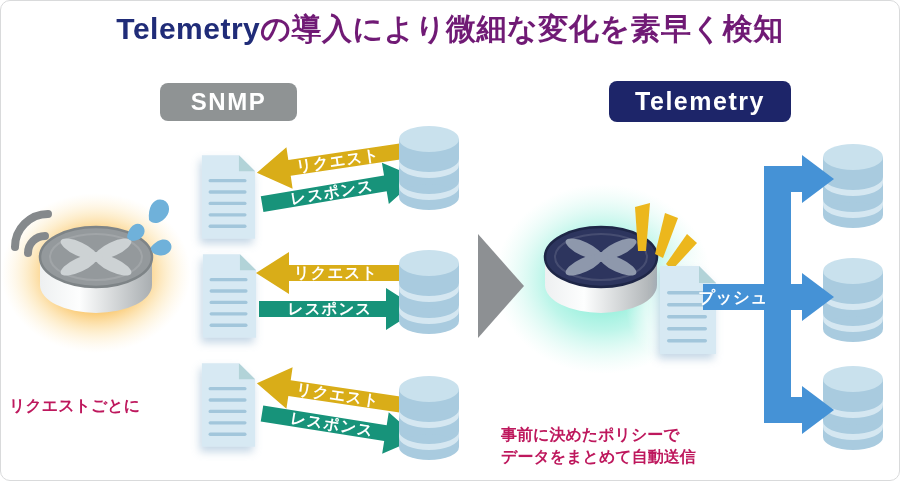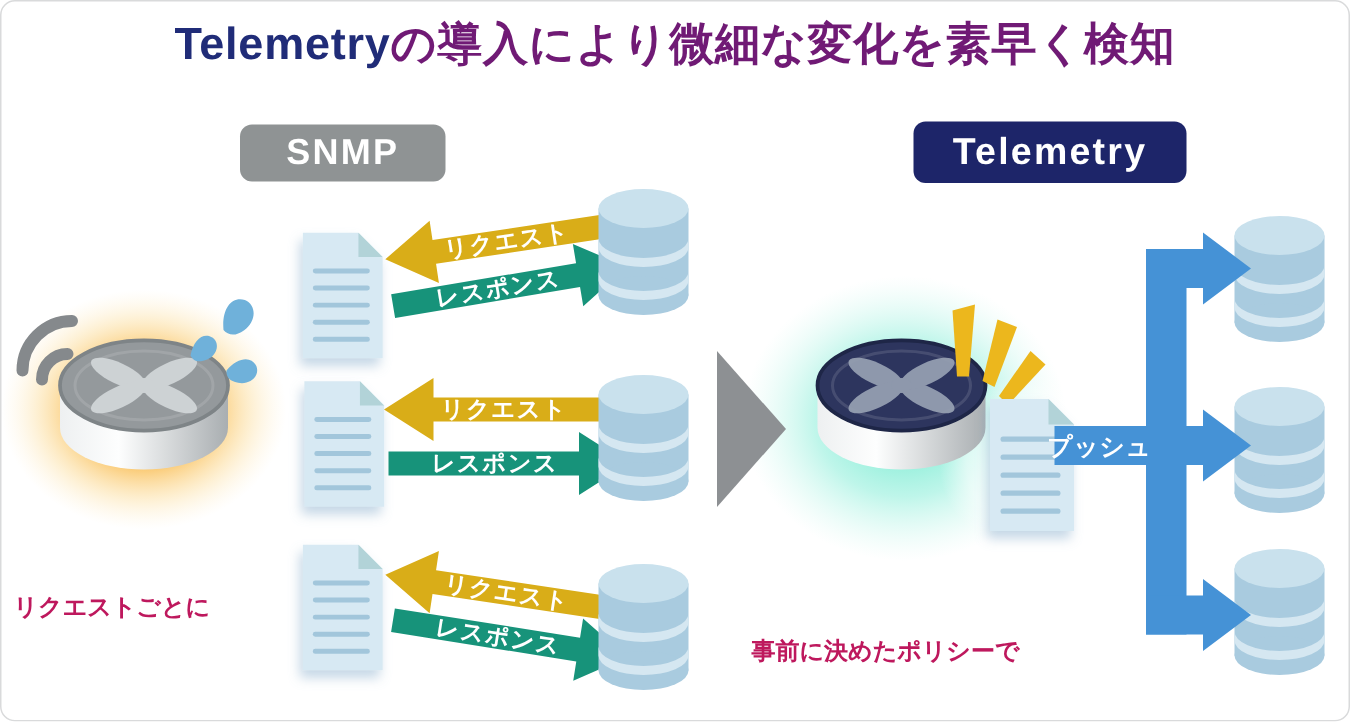--- a/index.html
+++ b/index.html
@@ -170,15 +170,16 @@
     <text class="arrow-label" x="337" y="399" text-anchor="middle" transform="rotate(8.5 335 394)">リクエスト</text>
     <text class="arrow-label" x="331" y="430" text-anchor="middle" transform="rotate(9 340 425)">レスポンス</text>
     <text class="push-label" x="732" y="302" text-anchor="middle">プッシュ</text>
   </svg>
 
   <div class="caption caption-left">
     <div>リクエストごとに</div>
   </div>
   <div class="caption caption-right">
     <div>事前に決めたポリシーで</div>
+    <div>データをまとめて自動送信</div>
   </div>
 
 </div>
 
 </body></html>

